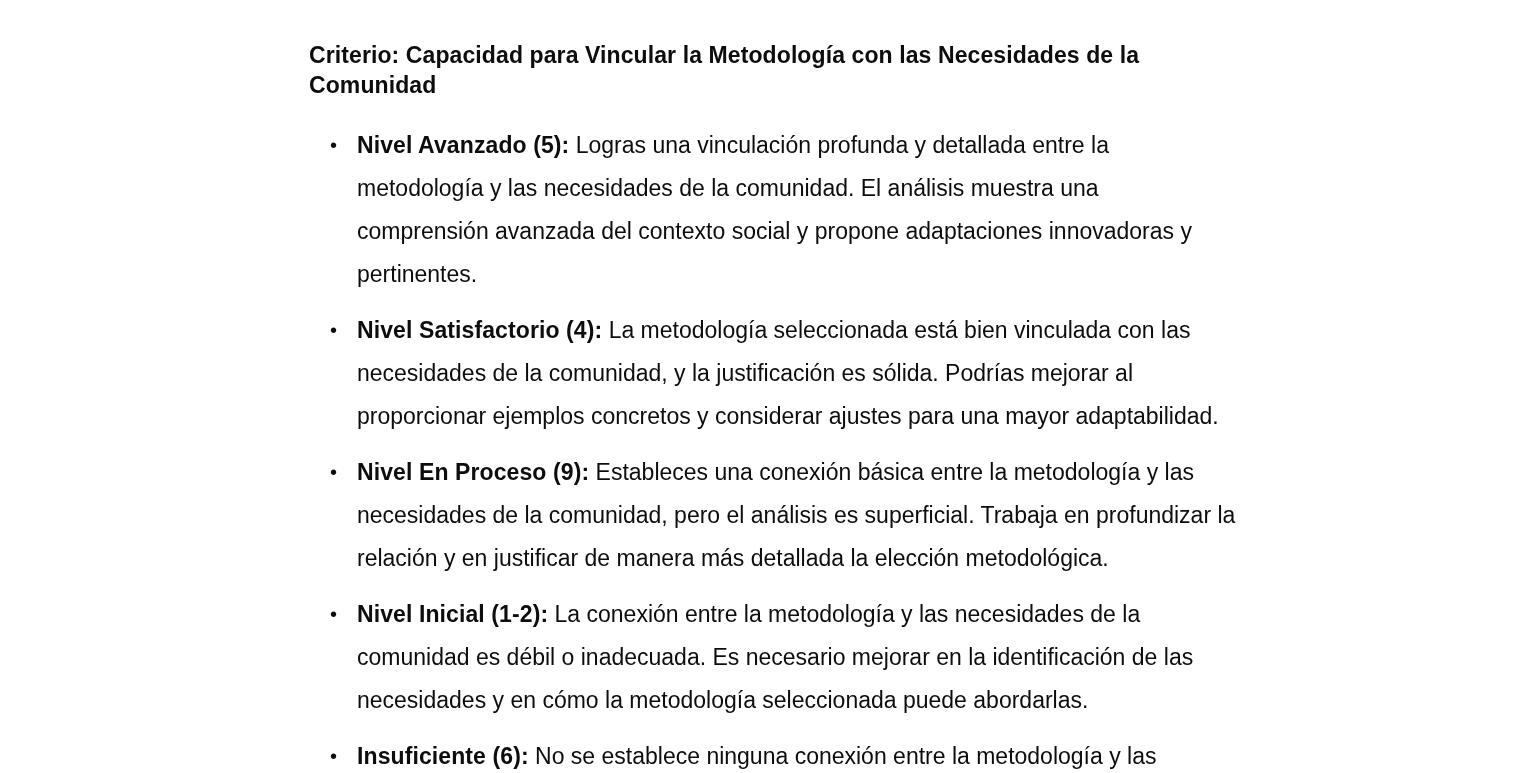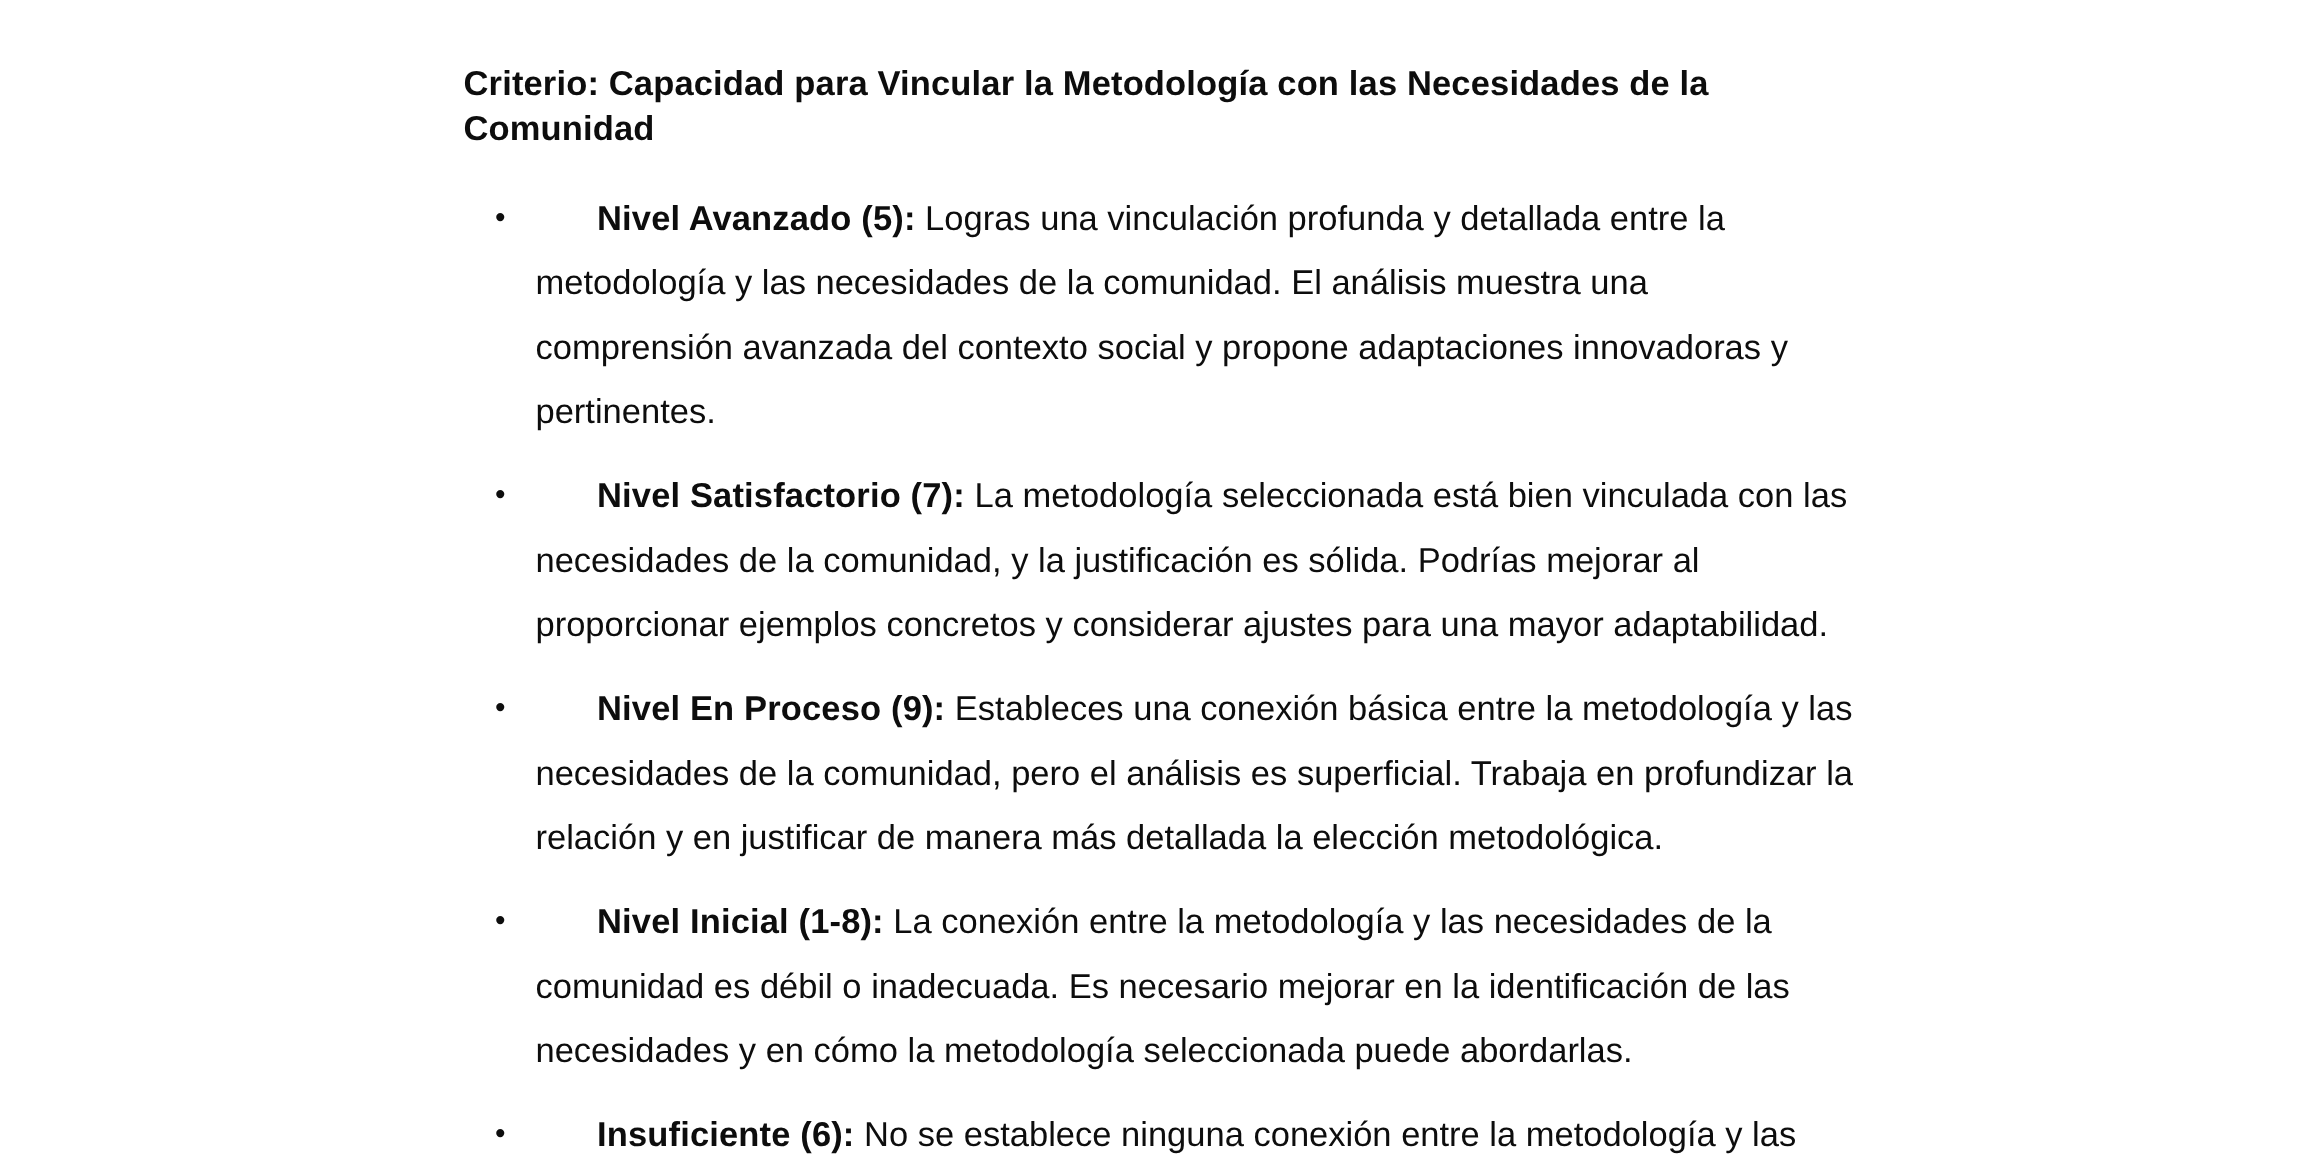--- a/index.html
+++ b/index.html
@@ -45,39 +45,38 @@
     left: 0;
     top: 0;
     width: 27px;
     line-height: 43px;
     font-size: 20px;
     color: #0d0d0d;
   }
   .level-label {
     font-weight: 700;
     letter-spacing: 0.1px;
-    margin-left: 41px;
   }
 </style>
 </head>
 <body>
 
 <div class="doc">
   <h3 class="criterion-heading">Criterio: Capacidad para Vincular la Metodología con las Necesidades de la Comunidad</h3>
 
   <ul class="rubric-list">
     <li>
       <span class="bullet">•</span><span class="level-label">Nivel Avanzado (5):</span><span class="level-description"> Logras una vinculación profunda y detallada entre la metodología y las necesidades de la comunidad. El análisis muestra una comprensión avanzada del contexto social y propone adaptaciones innovadoras y pertinentes.</span>
     </li>
     <li>
-      <span class="bullet">•</span><span class="level-label">Nivel Satisfactorio (7):</span><span class="level-description"> La metodología seleccionada está bien vinculada con las necesidades de la comunidad, y la justificación es sólida. Podrías mejorar al proporcionar ejemplos concretos y considerar ajustes para una mayor adaptabilidad.</span>
+      <span class="bullet">•</span><span class="level-label">Nivel Satisfactorio (4):</span><span class="level-description"> La metodología seleccionada está bien vinculada con las necesidades de la comunidad, y la justificación es sólida. Podrías mejorar al proporcionar ejemplos concretos y considerar ajustes para una mayor adaptabilidad.</span>
     </li>
     <li>
       <span class="bullet">•</span><span class="level-label">Nivel En Proceso (9):</span><span class="level-description"> Estableces una conexión básica entre la metodología y las necesidades de la comunidad, pero el análisis es superficial. Trabaja en profundizar la relación y en justificar de manera más detallada la elección metodológica.</span>
     </li>
     <li>
-      <span class="bullet">•</span><span class="level-label">Nivel Inicial (1-8):</span><span class="level-description"> La conexión entre la metodología y las necesidades de la comunidad es débil o inadecuada. Es necesario mejorar en la identificación de las necesidades y en cómo la metodología seleccionada puede abordarlas.</span>
+      <span class="bullet">•</span><span class="level-label">Nivel Inicial (1-2):</span><span class="level-description"> La conexión entre la metodología y las necesidades de la comunidad es débil o inadecuada. Es necesario mejorar en la identificación de las necesidades y en cómo la metodología seleccionada puede abordarlas.</span>
     </li>
     <li>
       <span class="bullet">•</span><span class="level-label">Insuficiente (6):</span><span class="level-description"> No se establece ninguna conexión entre la metodología y las necesidades de la comunidad.</span>
     </li>
   </ul>
 </div>
 
 </body></html>

